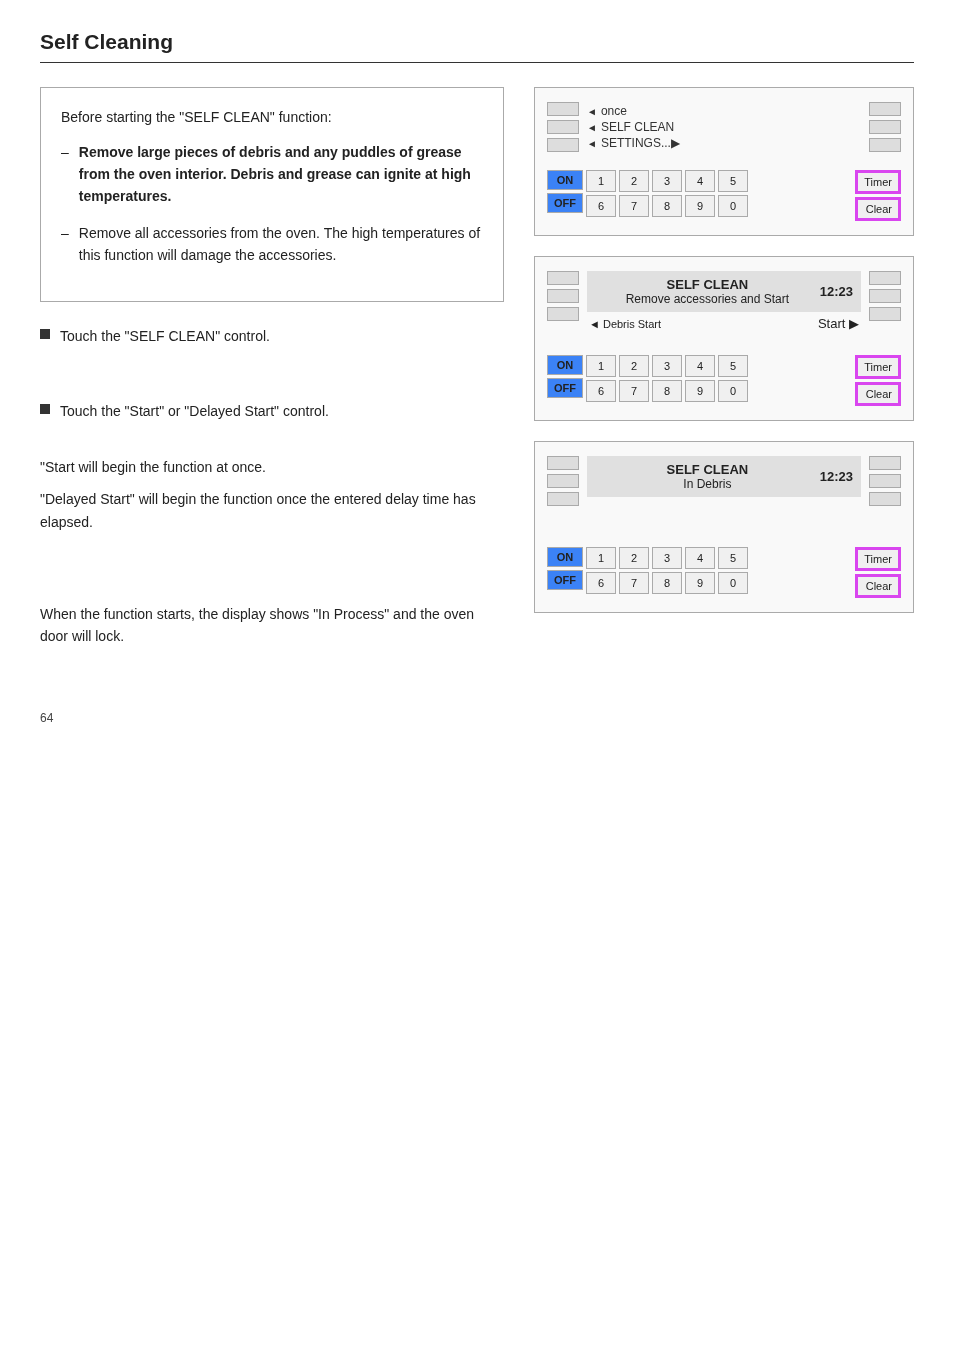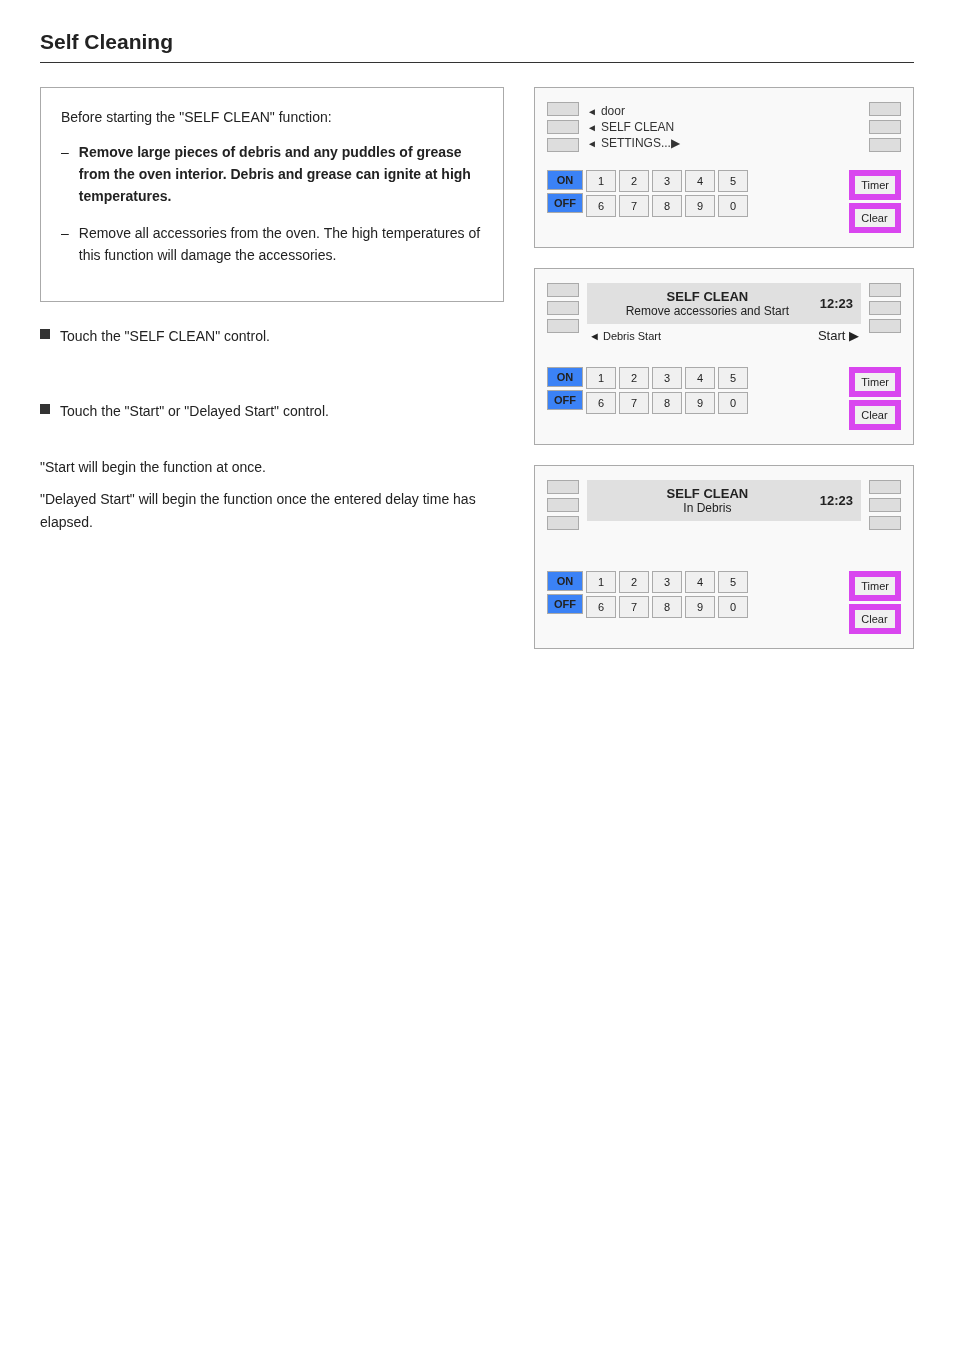--- a/index.html
+++ b/index.html
@@ -185,24 +185,24 @@
       justify-content: center;
       cursor: pointer;
     }
     .timer-clear-col {
       display: flex;
       flex-direction: column;
       gap: 3px;
     }
     .timer-btn, .clear-btn {
       font-size: 11px;
-      border: 6px solid #d946ef;
+      border: 3px solid #d946ef;
       background: #f0f0f0;
       padding: 3px 6px;
-      text-align: left;
+      text-align: right;
       cursor: pointer;
       white-space: nowrap;
     }
     .sc-title {
       font-size: 13px;
       font-weight: bold;
     }
     .sc-subtitle {
       font-size: 12px;
     }
@@ -280,36 +280,40 @@
       <span class="square-bullet"></span>
       <span>Touch the "Start" or "Delayed Start" control.</span>
     </div>
     <div class="section-spacer-sm"></div>
     <p class="para-text">"Start will begin the function at once.</p>
     <p class="para-text">"Delayed Start" will begin the function once the entered delay time has elapsed.</p>
 
     <div class="section-spacer"></div>
     <div class="section-spacer"></div>
 
-
+    <p class="para-text">When the function starts, the display shows "In Process" and the oven door will lock.</p>
+
+    <div style="margin-top: 60px;">
+      <span class="page-number">64</span>
+    </div>
   </div>
 
   <div class="right-col">
 
     <div class="oven-panel">
       <div class="panel-top">
         <div class="panel-left-buttons">
           <div class="panel-left-btn"></div>
           <div class="panel-left-btn"></div>
           <div class="panel-left-btn"></div>
         </div>
         <div class="panel-menu">
           <div class="menu-item">
             <span class="arrow-left">◄</span>
-            <span class="menu-label">door</span>
+            <span class="menu-label">once</span>
           </div>
           <div class="menu-item">
             <span class="arrow-left">◄</span>
             <span class="menu-label">SELF CLEAN</span>
           </div>
           <div class="menu-item">
             <span class="arrow-left">◄</span>
             <span class="menu-label">SETTINGS...▶</span>
           </div>
         </div>

